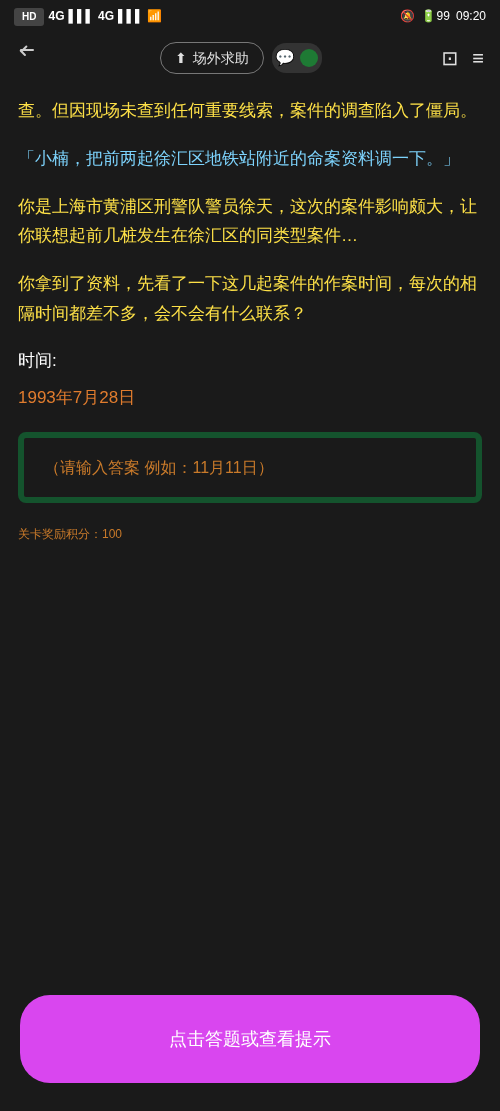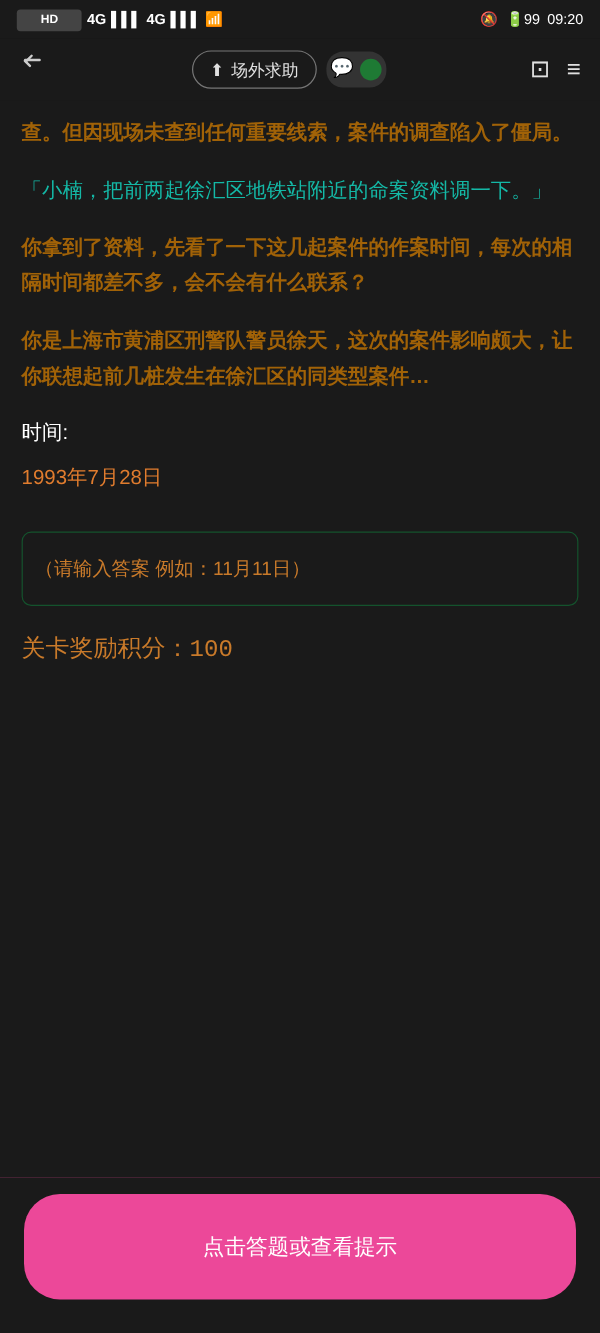--- a/index.html
+++ b/index.html
@@ -31,21 +31,21 @@
       align-items: center;
       gap: 4px;
       font-size: 12px;
       color: #fff;
       font-weight: 600;
     }
     .status-left .hd-badge {
       background: #444;
       color: #fff;
       font-size: 10px;
-      padding: 1px 20px;
+      padding: 1px 8px;
       border-radius: 3px;
       font-weight: bold;
     }
     .status-right {
       display: flex;
       align-items: center;
       gap: 6px;
       font-size: 12px;
       color: #fff;
     }
@@ -111,87 +111,85 @@
       font-size: 20px;
       cursor: pointer;
     }
 
     
     .content {
       padding: 12px 18px 140px 18px;
     }
 
     .paragraph {
-      color: #a16207;
+      color: #fde047;
       font-size: 17px;
       line-height: 1.75;
       margin-bottom: 18px;
-      font-weight: bold;
     }
 
     .quote-text {
-      color: #14b8a6;
+      color: #7dd3fc;
       font-size: 17px;
       line-height: 1.75;
       margin-bottom: 18px;
     }
 
     .section-label {
       color: #ffffff;
       font-size: 17px;
       margin-bottom: 8px;
     }
 
     .date-list {
-      margin-bottom: 29px;
+      margin-bottom: 18px;
     }
     .date-item {
       color: #e07c2e;
       font-size: 17px;
       line-height: 1.9;
     }
 
     .question-text {
       color: #d0d0d0;
       font-size: 17px;
       line-height: 1.75;
       margin-bottom: 22px;
     }
 
     .input-area {
-      border: 1px solid #14532d;
+      border: 6px solid #14532d;
       border-radius: 8px;
-      padding: 16px 10px;
+      padding: 16px 20px;
       margin-bottom: 22px;
       background: #1a1a1a;
     }
     .input-placeholder {
       color: #c97a2a;
       font-size: 16px;
     }
 
     .reward-text {
       color: #c97a2a;
-      font-size: 20px;
+      font-size: 12px;
       margin-bottom: 30px;
-      font-family: Liberation Mono, monospace;
     }
 
     
     .bottom-bar {
       position: fixed;
       bottom: 0;
       left: 0;
       width: 500px;
       padding: 14px 20px 28px 20px;
       background: #1a1a1a;
     }
     .action-btn {
       width: 100%;
-      background: #ec4899;
+      background: #d946ef;
       color: #fff;
       font-size: 18px;
       font-weight: 500;
       border: none;
       border-radius: 30px;
       padding: 32px 0;
       cursor: pointer;
       text-align: center;
     }
   </style>
@@ -239,23 +237,23 @@
     <span class="nav-icon">≡</span>
   </div>
 </div>
 
 <div class="content">
 
   <p class="paragraph">查。但因现场未查到任何重要线索，案件的调查陷入了僵局。</p>
 
   <p class="quote-text">「小楠，把前两起徐汇区地铁站附近的命案资料调一下。」</p>
 
+  <p class="paragraph">你是上海市黄浦区刑警队警员徐天，这次的案件影响颇大，让你联想起前几桩发生在徐汇区的同类型案件…</p>
+
   <p class="paragraph">你拿到了资料，先看了一下这几起案件的作案时间，每次的相隔时间都差不多，会不会有什么联系？</p>
-
-  <p class="paragraph">你是上海市黄浦区刑警队警员徐天，这次的案件影响颇大，让你联想起前几桩发生在徐汇区的同类型案件…</p>
 
   <p class="section-label">时间:</p>
 
   <div class="date-list">
     <div class="date-item">1993年7月28日</div>
   </div>
 
 
   <div class="input-area">
     <span class="input-placeholder">（请输入答案 例如：11月11日）</span>

